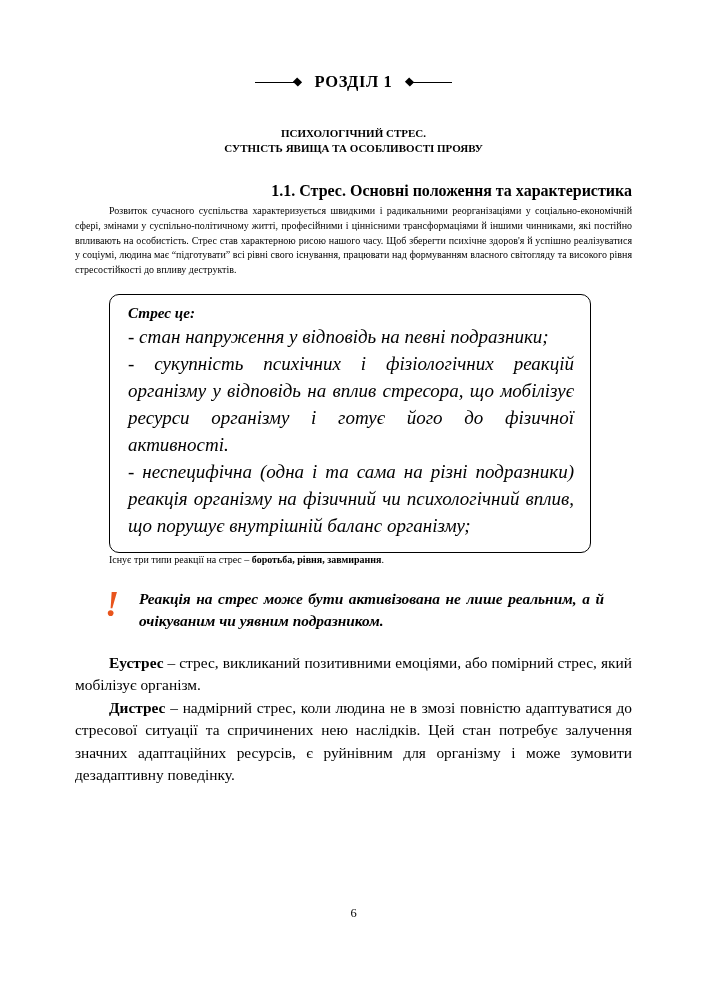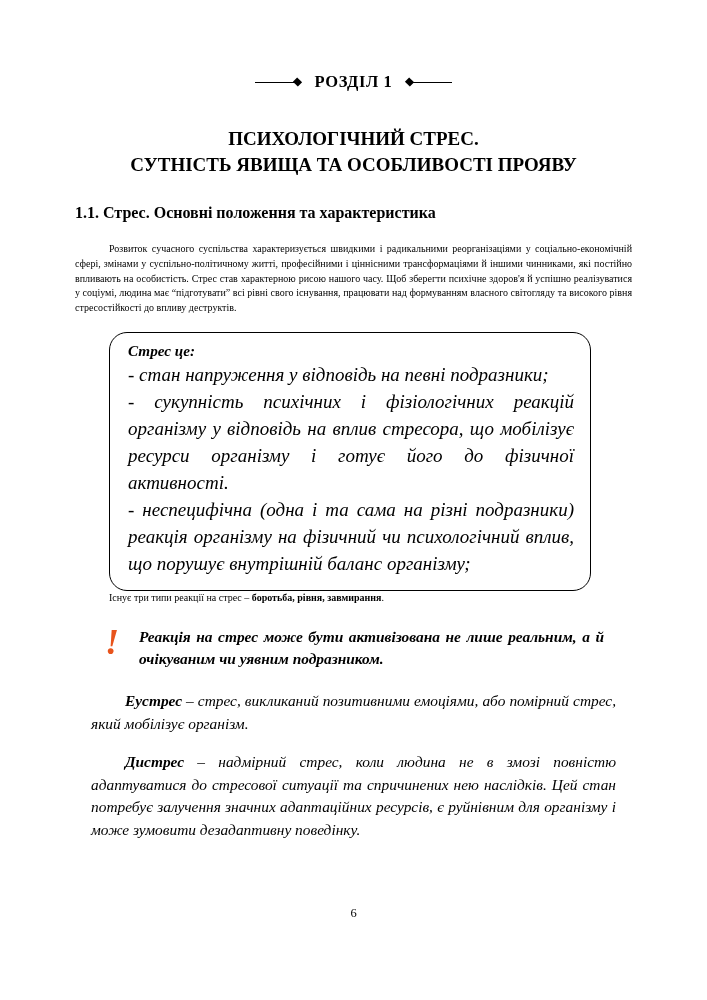--- a/index.html
+++ b/index.html
@@ -63,48 +63,48 @@
     height: 6px;
     background: #000;
     transform: rotate(45deg);
   }
   .orn.left:after { right: 0; }
   .orn.right:after { left: 0; }
 
   .doc-title {
     text-align: center;
     font-weight: bold;
-    font-size: 19px;
+    font-size: 11px;
     line-height: 1.38;
     margin: 0 0 26px 0;
   }
   .doc-title .l2 { display: block; }
 
   .section-title {
-    text-align: left;
+    text-align: right;
     font-weight: bold;
     font-size: 16px;
-    margin: 0 0 20px 0;
+    margin: 0 0 4px 0;
   }
 
   p.body {
     margin: 0;
     font-size: 10px;
     line-height: 1.46;
     text-align: justify;
     text-indent: 34px;
     hyphens: none;
   }
 
   
   .def-box {
     margin: 17px 0 0 34px;
     width: 482px;
     border: 1.6px solid #000;
-    border-radius: 18px;
+    border-radius: 10px;
     padding: 9px 16px 12px 18px;
     box-sizing: border-box;
   }
   .def-box .lead {
     font-style: italic;
     font-weight: bold;
     font-size: 15.2px;
     margin: 0 0 2px 0;
   }
   .def-box ul {
@@ -149,22 +149,21 @@
     font-weight: bold;
     font-size: 15.4px;
     line-height: 1.44;
     text-align: justify;
     flex: 1;
   }
 
   
   .terms { margin-top: 20px; }
   p.term {
-    margin: 16px;
-    font-style: italic;
+    margin: 0;
     font-size: 15.4px;
     line-height: 1.46;
     text-align: justify;
     text-indent: 34px;
   }
   p.term .t { font-weight: bold; }
 
   .page-number {
     position: absolute;
     left: 0;

